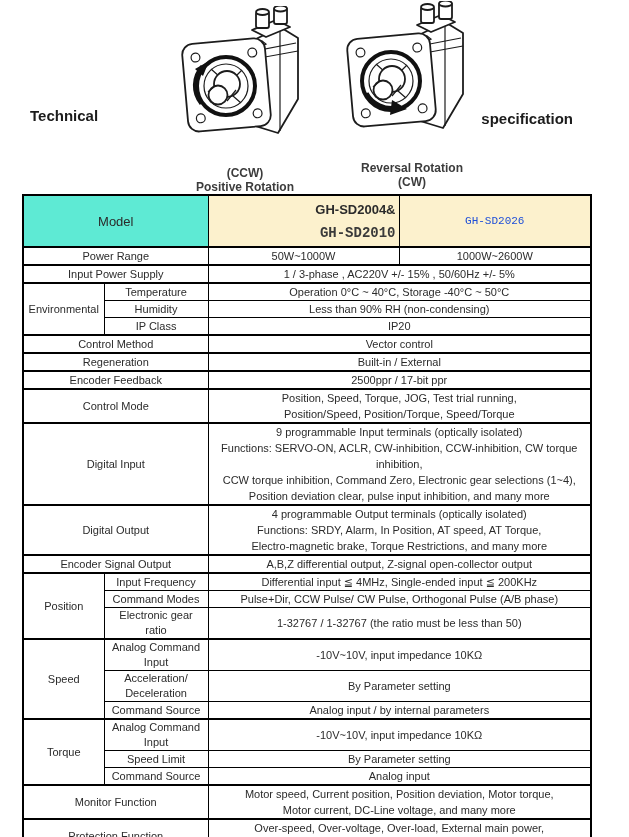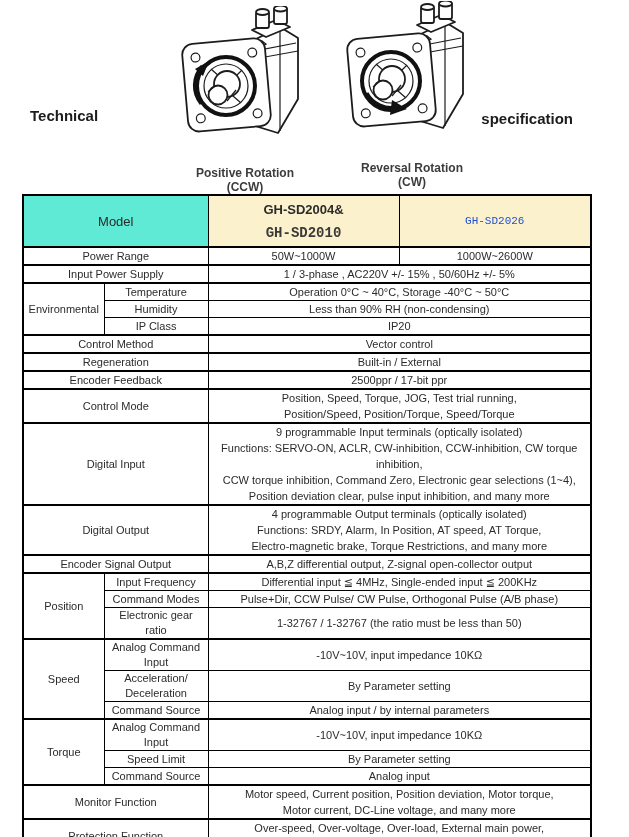--- a/index.html
+++ b/index.html
@@ -104,39 +104,39 @@
     <path class="thin" d="M31 63 L40 71 M62 64 L54 72 M30 96 L39 89 M61 97 L53 90"></path>
     <circle class="ln2" cx="47" cy="78" r="13"></circle>
     <circle class="ln2" cx="38" cy="89" r="9.5"></circle>
     <path class="thin" d="M35 80 L28 86 M56 84 L47 95"></path>
 
     <path class="arr" d="M22 92 A28 28 0 0 0 52 106"></path>
     <polygon class="arrh" points="47,99 62,108 45,114"></polygon>
   </svg>
 
   <div class="caption caption-left">
+    <div>(CCW)</div>
     <div>Positive Rotation</div>
-    <div>(CCW)</div>
   </div>
   <div class="caption caption-right">
     <div>Reversal Rotation</div>
     <div>(CW)</div>
   </div>
 
   <table class="spec">
     <colgroup>
       <col class="col-a">
         <col class="col-b">
         <col class="col-c">
         <col class="col-d">
     </colgroup>
     <tbody>
         <tr>
           <td colspan="2" class="hdr model-label" style="background: #5eead4;">Model</td>
-          <td class="hdr" style="background: rgb(252, 241, 205);">
+          <td class="hdr" style="background: rgb(252, 241, 205); text-align: right;">
             <div class="model-primary">GH-SD2004&amp;</div>
             <div class="model-secondary">GH-SD2010</div>
           </td>
           <td class="hdr model-alt" style="background: rgb(252, 241, 205);">GH-SD2026</td>
         </tr>
         <tr class="sep">
           <td colspan="2">Power Range</td>
           <td>50W~1000W</td>
           <td>1000W~2600W</td>
         </tr>

